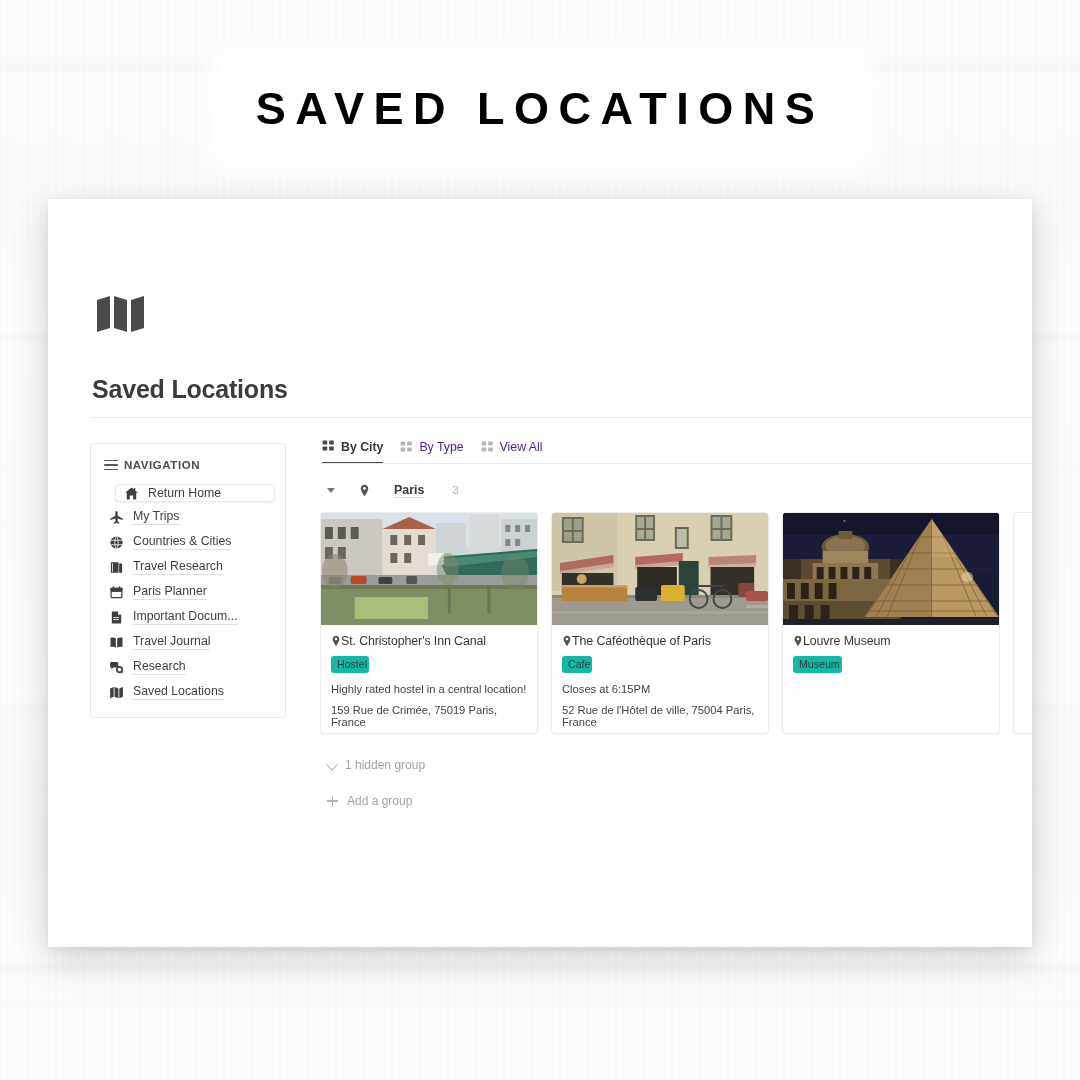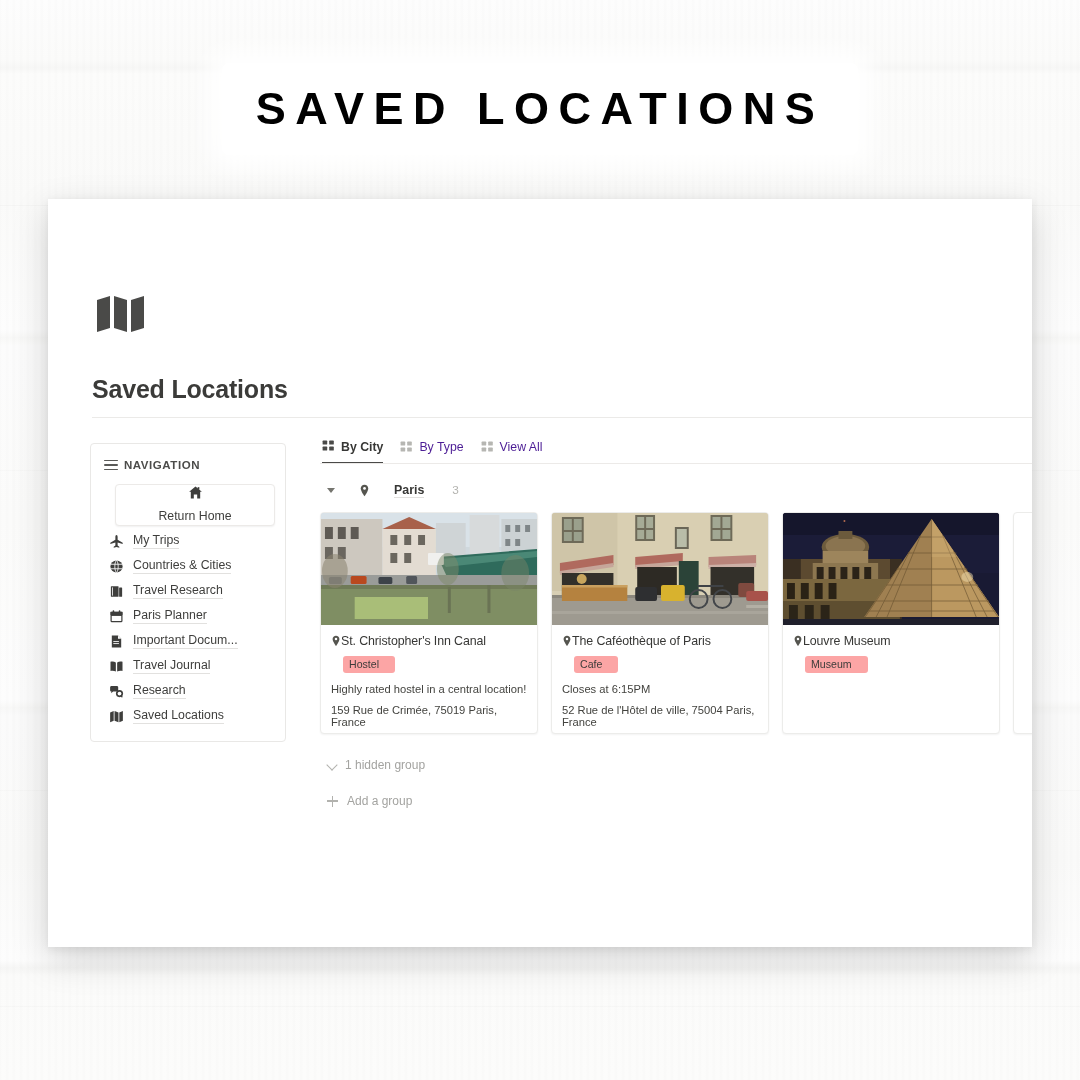--- a/index.html
+++ b/index.html
@@ -108,21 +108,21 @@
     display: flex; align-items: center; justify-content: center;
   }
   .nav-item .lbl {
     font-size: 12.3px; color: #3e3e3c; white-space: nowrap;
     border-bottom: 1px solid #e2e1df; line-height: 15px;
   }
   .nav-item.is-active {
     background: #fff;
     border: 1px solid #eceae8;
     box-shadow: 0 1px 2px rgba(0,0,0,0.06);
-    margin-left: 14px; margin-bottom: 3px; height: 42px; flex-direction: column;
+    margin-left: 14px; margin-bottom: 3px; height: 18px;
   }
   .nav-item.is-active .lbl { border-bottom: none; }
 
   
   #content { position: absolute; left: 272px; top: 236px; right: 0; }
 
   #tabs { display: flex; align-items: flex-end; gap: 17px; height: 28px; padding-left: 2px; }
   .tab { display: flex; align-items: center; gap: 6px; height: 27px; padding-bottom: 5px; }
   .tab .glyph { width: 13px; height: 13px; flex: none; }
   .tab .lbl { font-size: 12.3px; color: #4c1d95; }
@@ -152,22 +152,22 @@
     border-radius: 4px;
     box-shadow: 0 1px 2px rgba(0,0,0,0.05);
     overflow: hidden;
     height: 222px;
   }
   .card-body { padding: 9px 10px 10px 10px; }
   .card-title-row { display: flex; align-items: center; }
   .card-title { font-size: 12.4px; color: #373735; letter-spacing: -0.1px; }
   .tag {
     display: inline-block; margin-top: 8px;
-    background: #fca5a5; color: #3c3c3a;
-    font-size: 10.6px; padding: 2px 16px 3px 6px; border-radius: 3px; margin-left: 12px;
+    background: #14b8a6; color: #3c3c3a;
+    font-size: 10.6px; padding: 2px 2px 3px 6px; border-radius: 3px;
   }
   .card-note { margin-top: 10px; font-size: 11.2px; color: #43433f; }
   .card-addr { margin-top: 9px; font-size: 11.2px; color: #43433f; }
   .card.is-ghost { background: #fff; }
 
   
   .photo { width: 100%; height: 112px; display: block; }
 
   
   #footer-actions { margin-top: 20px; padding-left: 7px; }

